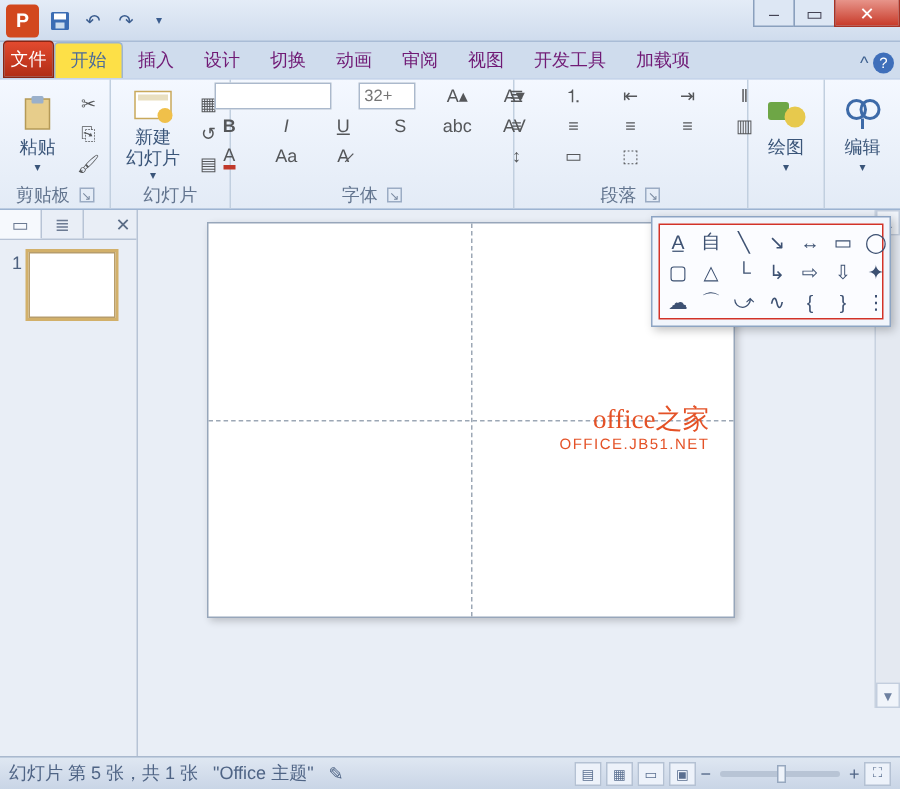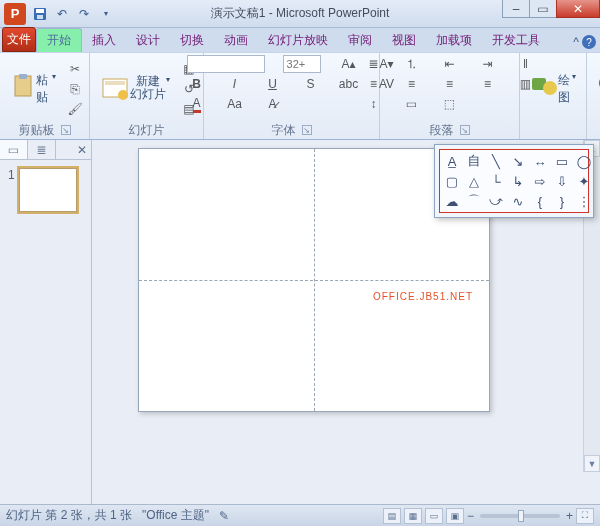--- a/index.html
+++ b/index.html
@@ -8,27 +8,27 @@
 .app-icon{width:22px;height:22px;margin:0 4px;background:#d2481e;border-radius:3px;color:#fff;display:flex;align-items:center;justify-content:center;font-weight:bold;font-size:13px}
 .qat{display:flex;gap:2px;align-items:center}
 .qat-btn{width:20px;height:20px;display:flex;align-items:center;justify-content:center;color:#3b5d8f;cursor:pointer}
 .title{position:absolute;left:50%;transform:translateX(-50%);color:#434d5e}
 .win-controls{position:absolute;right:0;top:0;display:flex}
 .win-btn{width:28px;height:18px;border:1px solid #8aa0bd;border-top:none;background:#dde7f4;display:flex;align-items:center;justify-content:center;color:#445;margin-left:-1px}
 .win-close{background:linear-gradient(#e7948a,#c83b2a);color:#fff;width:44px;border-color:#a83325}
 .tabbar{height:24px;display:flex;align-items:flex-end;padding-left:2px;position:relative}
 .file-tab{background:linear-gradient(#e24a2f,#b12d15);color:#fff;padding:3px 4px;border-radius:3px 3px 0 0;border:1px solid #8a2513;cursor:pointer}
 .tab{padding:3px 10px;color:#701a75;cursor:pointer}
-.tab.active{background:#86efac;border:1px solid #9db4d2;border-bottom:none;border-radius:3px 3px 0 0;color:#4c6b99}
+.tab.active{background:#fde047;border:1px solid #9db4d2;border-bottom:none;border-radius:3px 3px 0 0;color:#4c6b99}
 .helpbtns{position:absolute;right:4px;bottom:3px;display:flex;gap:3px;color:#3f6291}
 .ribbon{height:88px;background:linear-gradient(#f4f8ff,#e3ebf6);border-top:1px solid #c5d4ea;border-bottom:1px solid #9db4d2;display:flex}
 .grp{border-right:1px solid #c1cfdf;display:flex;flex-direction:column;align-items:center;padding:2px 4px}
 .grp-body{flex:1;display:flex;align-items:center;gap:3px}
 .grp-label{color:#63758f;font-size:11px;height:14px;display:flex;align-items:center;gap:3px}
-.bigbtn{display:flex;flex-direction:row;align-items:flex-start;justify-content:center;padding:2px 6px;cursor:pointer;color:#3a5579}
+.bigbtn{display:flex;flex-direction:column;align-items:center;justify-content:center;padding:2px 6px;cursor:pointer;color:#3a5579}
 .bigbtn .ico{width:30px;height:28px;display:flex;align-items:center;justify-content:center;font-size:22px}
 .col{display:flex;flex-direction:column;gap:2px}
 .row{display:flex;gap:18px;align-items:center}
 .sm{width:20px;height:18px;border:1px solid transparent;display:flex;align-items:center;justify-content:center;color:#55575a;cursor:pointer;font-size:12px}
 .fontbox{width:78px;height:18px;border:1px solid #abb9cc;background:#fff;color:#888;padding:0 3px;font-size:11px}
 .sizebox{width:38px;height:18px;border:1px solid #abb9cc;background:#fff;color:#888;padding:0 3px;font-size:11px}
 .work{position:absolute;top:140px;bottom:22px;left:0;right:0;display:flex}
 .sidepane{width:92px;background:#e9eef6;border-right:1px solid #b7c3d5;display:flex;flex-direction:column}
 .side-tabs{height:20px;display:flex;border-bottom:1px solid #b7c3d5}
 .side-tab{width:28px;display:flex;align-items:center;justify-content:center;border-right:1px solid #b7c3d5;color:#6b7a92}
@@ -68,40 +68,38 @@
         <svg width="14" height="14">
           <rect x="1" y="1" width="12" height="12" fill="#3b6db4" rx="1"></rect>
           <rect x="3" y="2" width="8" height="4" fill="#fff"></rect>
           <rect x="4" y="8" width="6" height="4" fill="#cde"></rect>
         </svg>
       </div>
     <div class="qat-btn">↶</div>
     <div class="qat-btn">↷</div>
     <div class="qat-btn" style="font-size:8px">▾</div>
   </div>
-  <div class="title">演示文稿1 - Microsoft PowerPoint</div>
   <div class="win-controls">
     <div class="win-btn">–</div>
     <div class="win-btn">▭</div>
     <div class="win-btn win-close">✕</div>
   </div>
 </div>
 
 <div class="tabbar">
   <div class="file-tab">文件</div>
   <div class="tab active">开始</div>
   <div class="tab">插入</div>
   <div class="tab">设计</div>
   <div class="tab">切换</div>
   <div class="tab">动画</div>
-  <div class="tab">幻灯片放映</div>
   <div class="tab">审阅</div>
   <div class="tab">视图</div>
+  <div class="tab">开发工具</div>
   <div class="tab">加载项</div>
-  <div class="tab">开发工具</div>
   <div class="helpbtns">
     <span>^</span>
     <span style="background:#3f6fba;color:#fff;border-radius:50%;width:14px;height:14px;display:flex;align-items:center;justify-content:center;font-size:10px">?</span>
   </div>
 </div>
 
 <div class="ribbon">
   <div class="grp">
     <div class="grp-body">
       <div class="bigbtn">
@@ -259,20 +257,21 @@
     <div class="thumb-wrap">
       <div class="thumb-num">1</div>
       <div class="thumb"></div>
     </div>
   </div>
 
   <div class="canvas-area">
     <div class="slide">
       <div class="guide-h"></div>
       <div class="guide-v"></div>
+      <div class="wm">office之家</div>
       <div class="wm2">OFFICE.JB51.NET</div>
     </div>
     <div class="vscroll">
       <div class="up">▲</div>
       <div class="dn">▼</div>
     </div>
   </div>
 </div>
 
 <div class="shapes-pop">
@@ -295,21 +294,21 @@
     <div class="shp">⌒</div>
     <div class="shp">⤻</div>
     <div class="shp">∿</div>
     <div class="shp">{</div>
     <div class="shp">}</div>
     <div class="shp">⋮</div>
   </div>
 </div>
 
 <div class="statusbar">
-  <span>幻灯片 第 2 张，共 1 张</span>
+  <span>幻灯片 第 5 张，共 1 张</span>
   <span>"Office 主题"</span>
   <span>✎</span>
   <div class="status-right">
     <div class="viewbtn">▤</div>
     <div class="viewbtn">▦</div>
     <div class="viewbtn">▭</div>
     <div class="viewbtn">▣</div>
     <span>−</span>
     <div class="zoom-track">
         <div class="zoom-thumb"></div>

